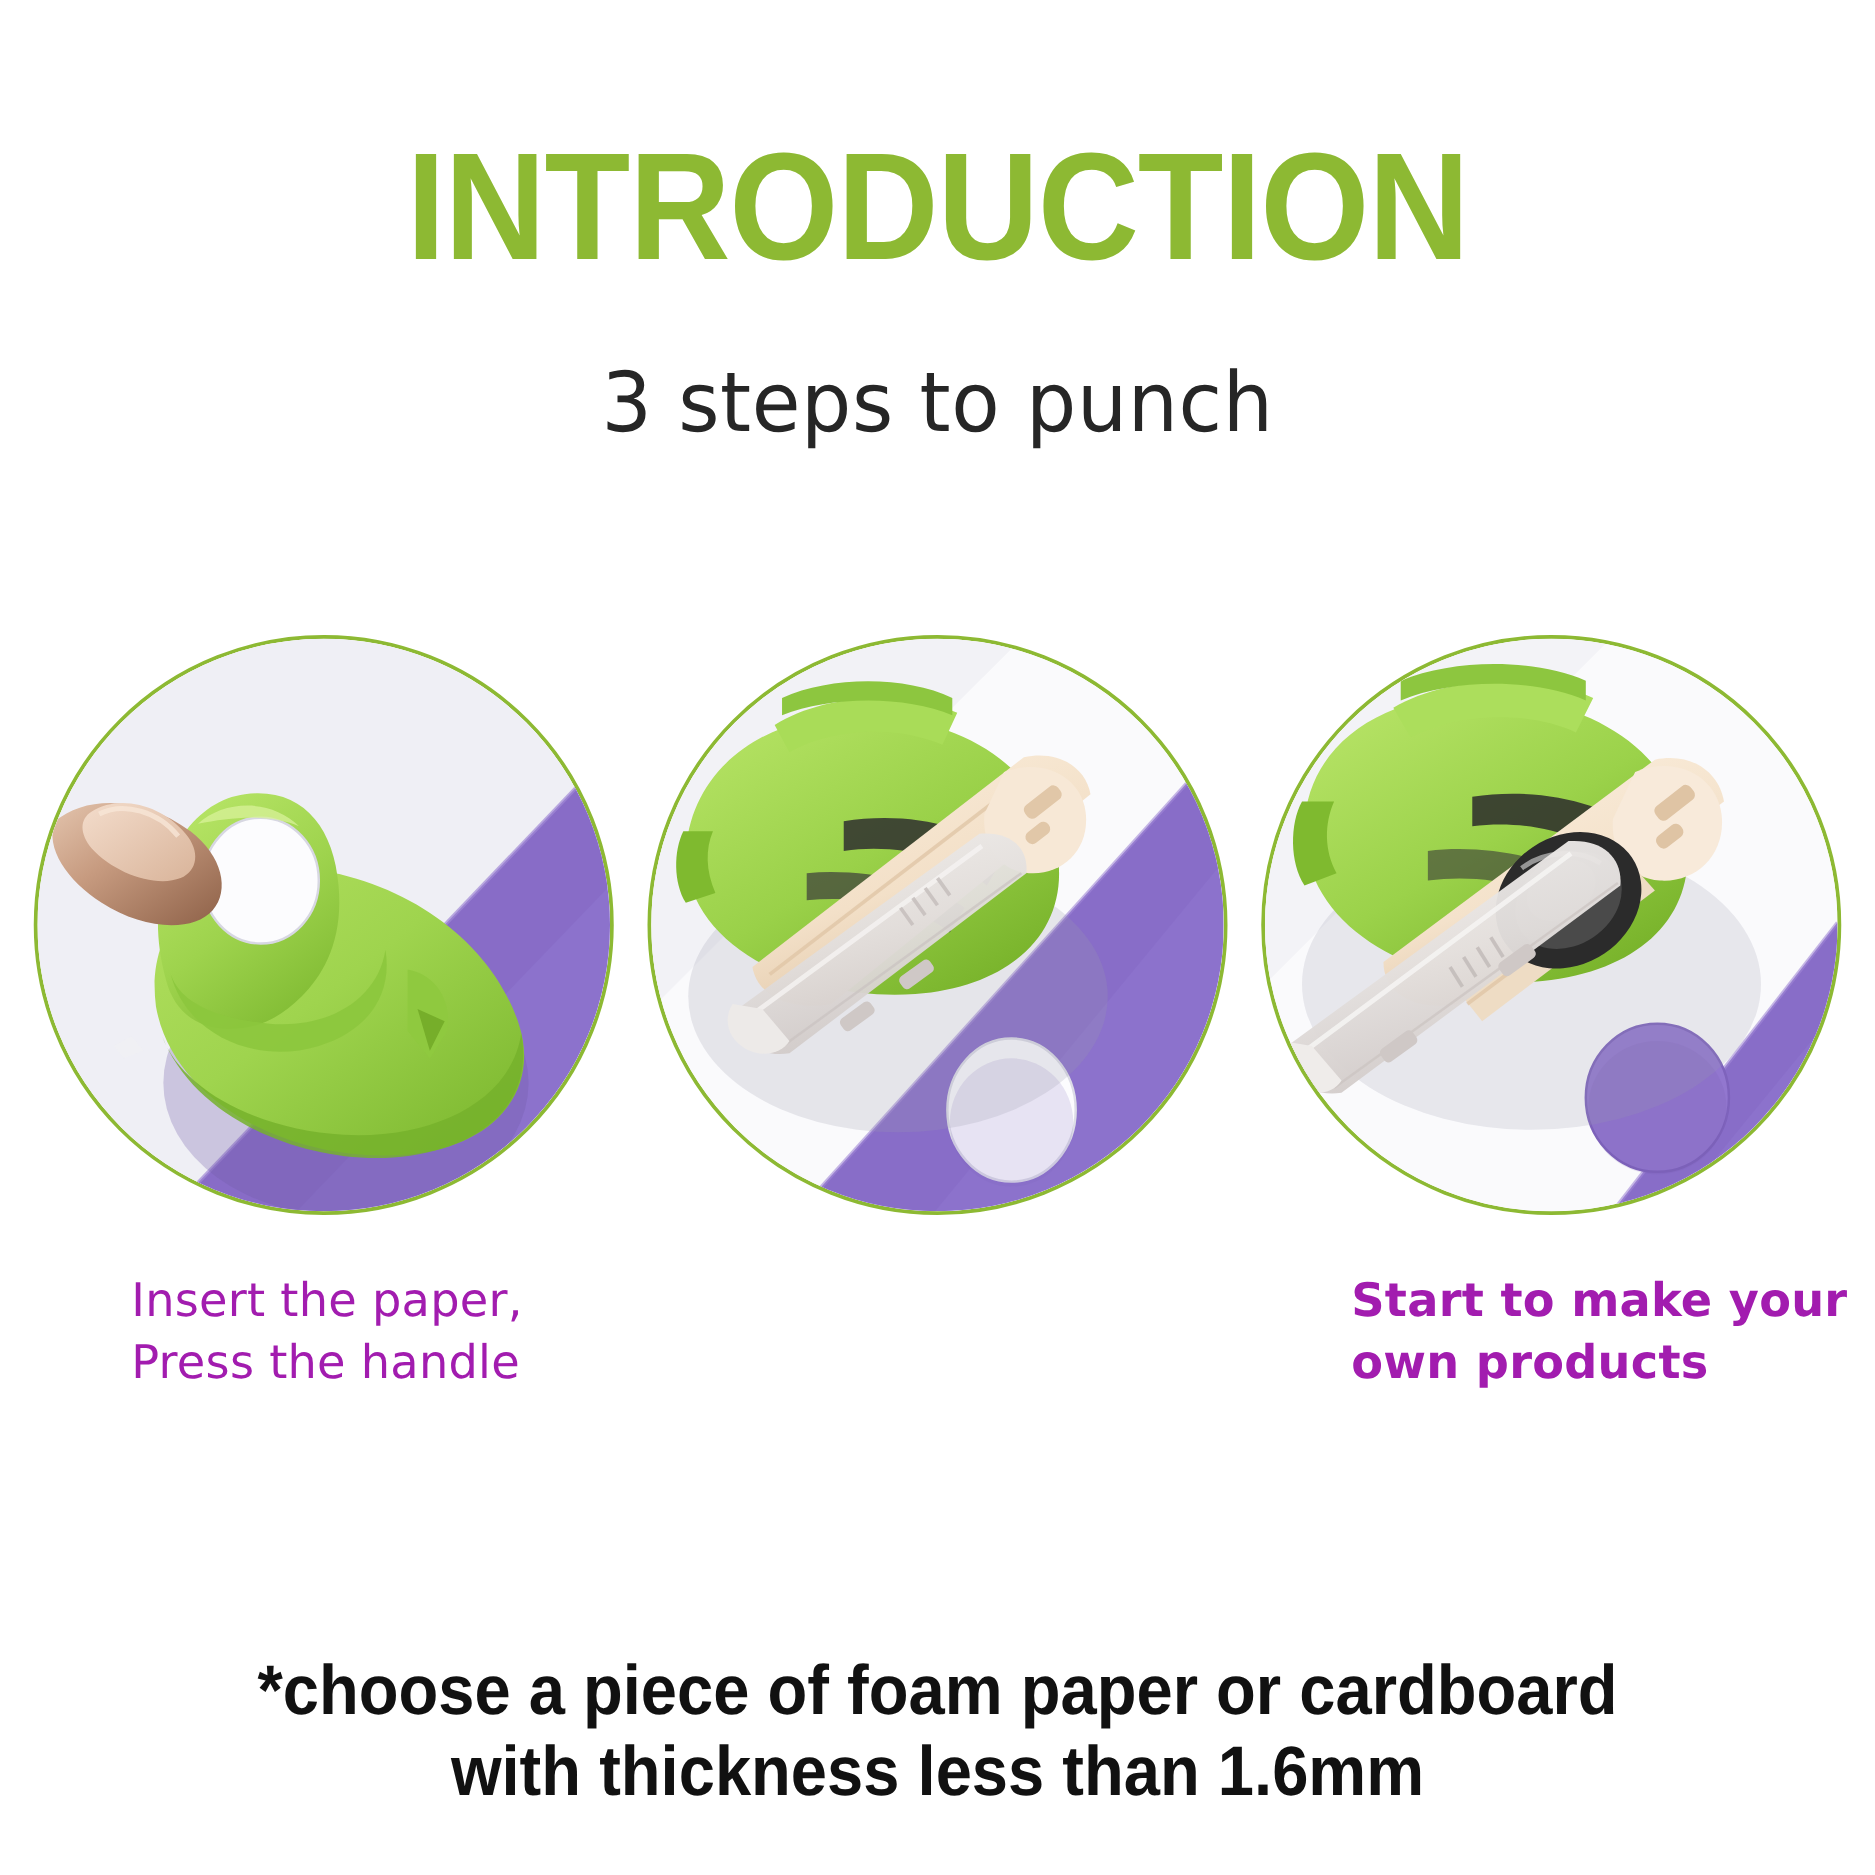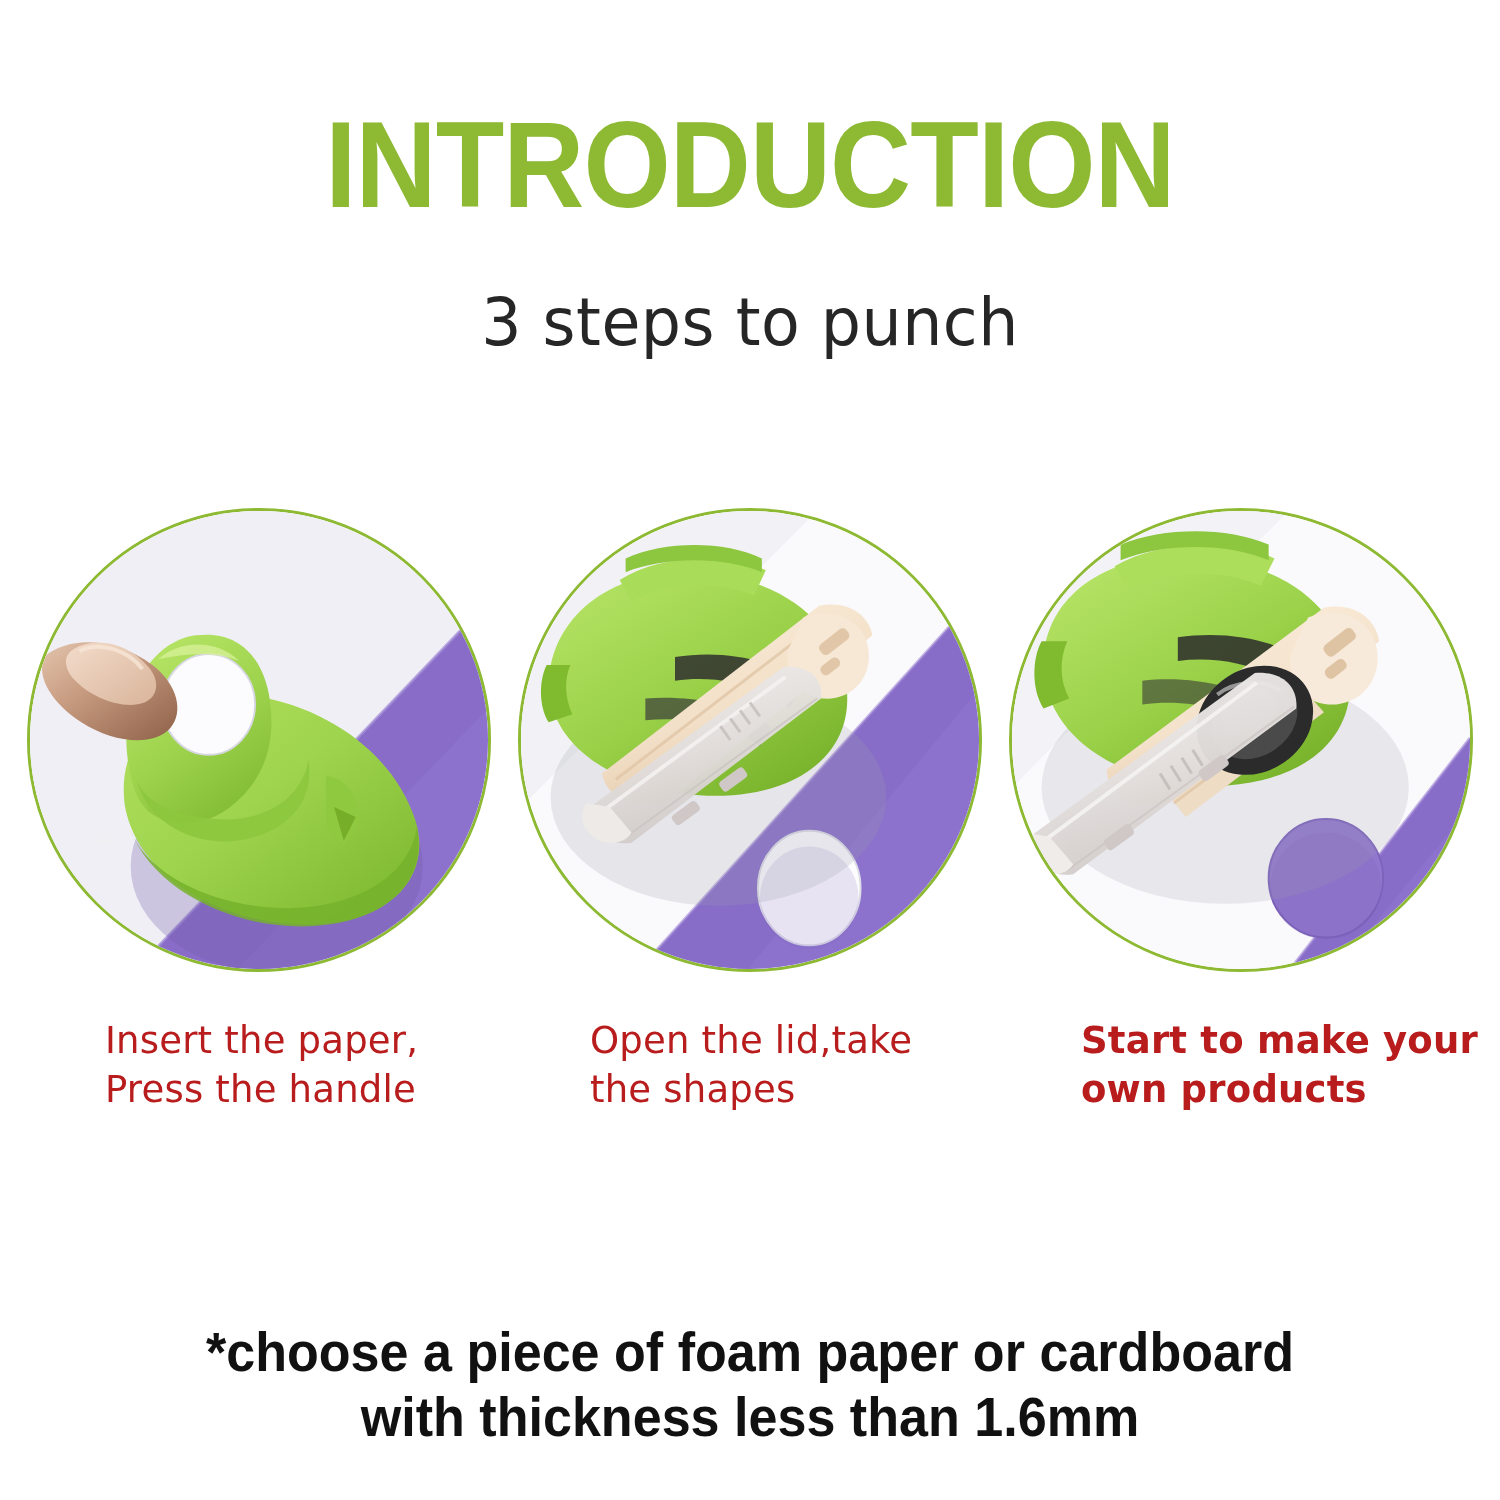--- a/index.html
+++ b/index.html
@@ -87,21 +87,21 @@
     border: 3px solid #8DB933;
     background: #ffffff;
   }
   .photo-circle svg { display: block; width: 100%; height: 100%; }
 
   .step-caption {
     position: absolute;
     left: 78px;
     top: 508px;
     width: 420px;
-    color: #b91c1c;
+    color: #a21caf;
     font-family: "DejaVu Sans", sans-serif;
     font-size: 37px;
     line-height: 1.33;
     letter-spacing: 0.2px;
     white-space: pre-line;
   }
   .step-1 .step-caption { left: 78px; }
   .step-2 .step-caption { left: 72px; }
   .step-3 .step-caption { left: 72px; }
 
@@ -270,22 +270,20 @@
             <line x1="222" y1="202" x2="232" y2="216"></line>
             <line x1="232" y1="194" x2="242" y2="208"></line>
           </g>
 
           <rect x="152" y="300" width="30" height="12" rx="4" fill="#CFC8C6" transform="rotate(-36 167 306)"></rect>
           <rect x="200" y="266" width="30" height="12" rx="4" fill="#CFC8C6" transform="rotate(-36 215 272)"></rect>
 
           <path d="M66 296 C58 308 62 324 76 332 C90 340 106 336 112 326 L90 300 Z" fill="#EDEAE8"></path>
         </svg>
       </div>
-      <div class="step-caption">Open the lid,take
-the shapes</div>
     </div>
 
     <div class="step step-3">
       <div class="photo-circle">
         <svg viewBox="0 0 464 464" xmlns="http://www.w3.org/2000/svg">
           <defs>
             <linearGradient id="g3body" x1="0.1" y1="0" x2="0.9" y2="1">
               <stop offset="0%" stop-color="#B8E468"></stop>
               <stop offset="50%" stop-color="#9BD24A"></stop>
               <stop offset="100%" stop-color="#73AE26"></stop>

